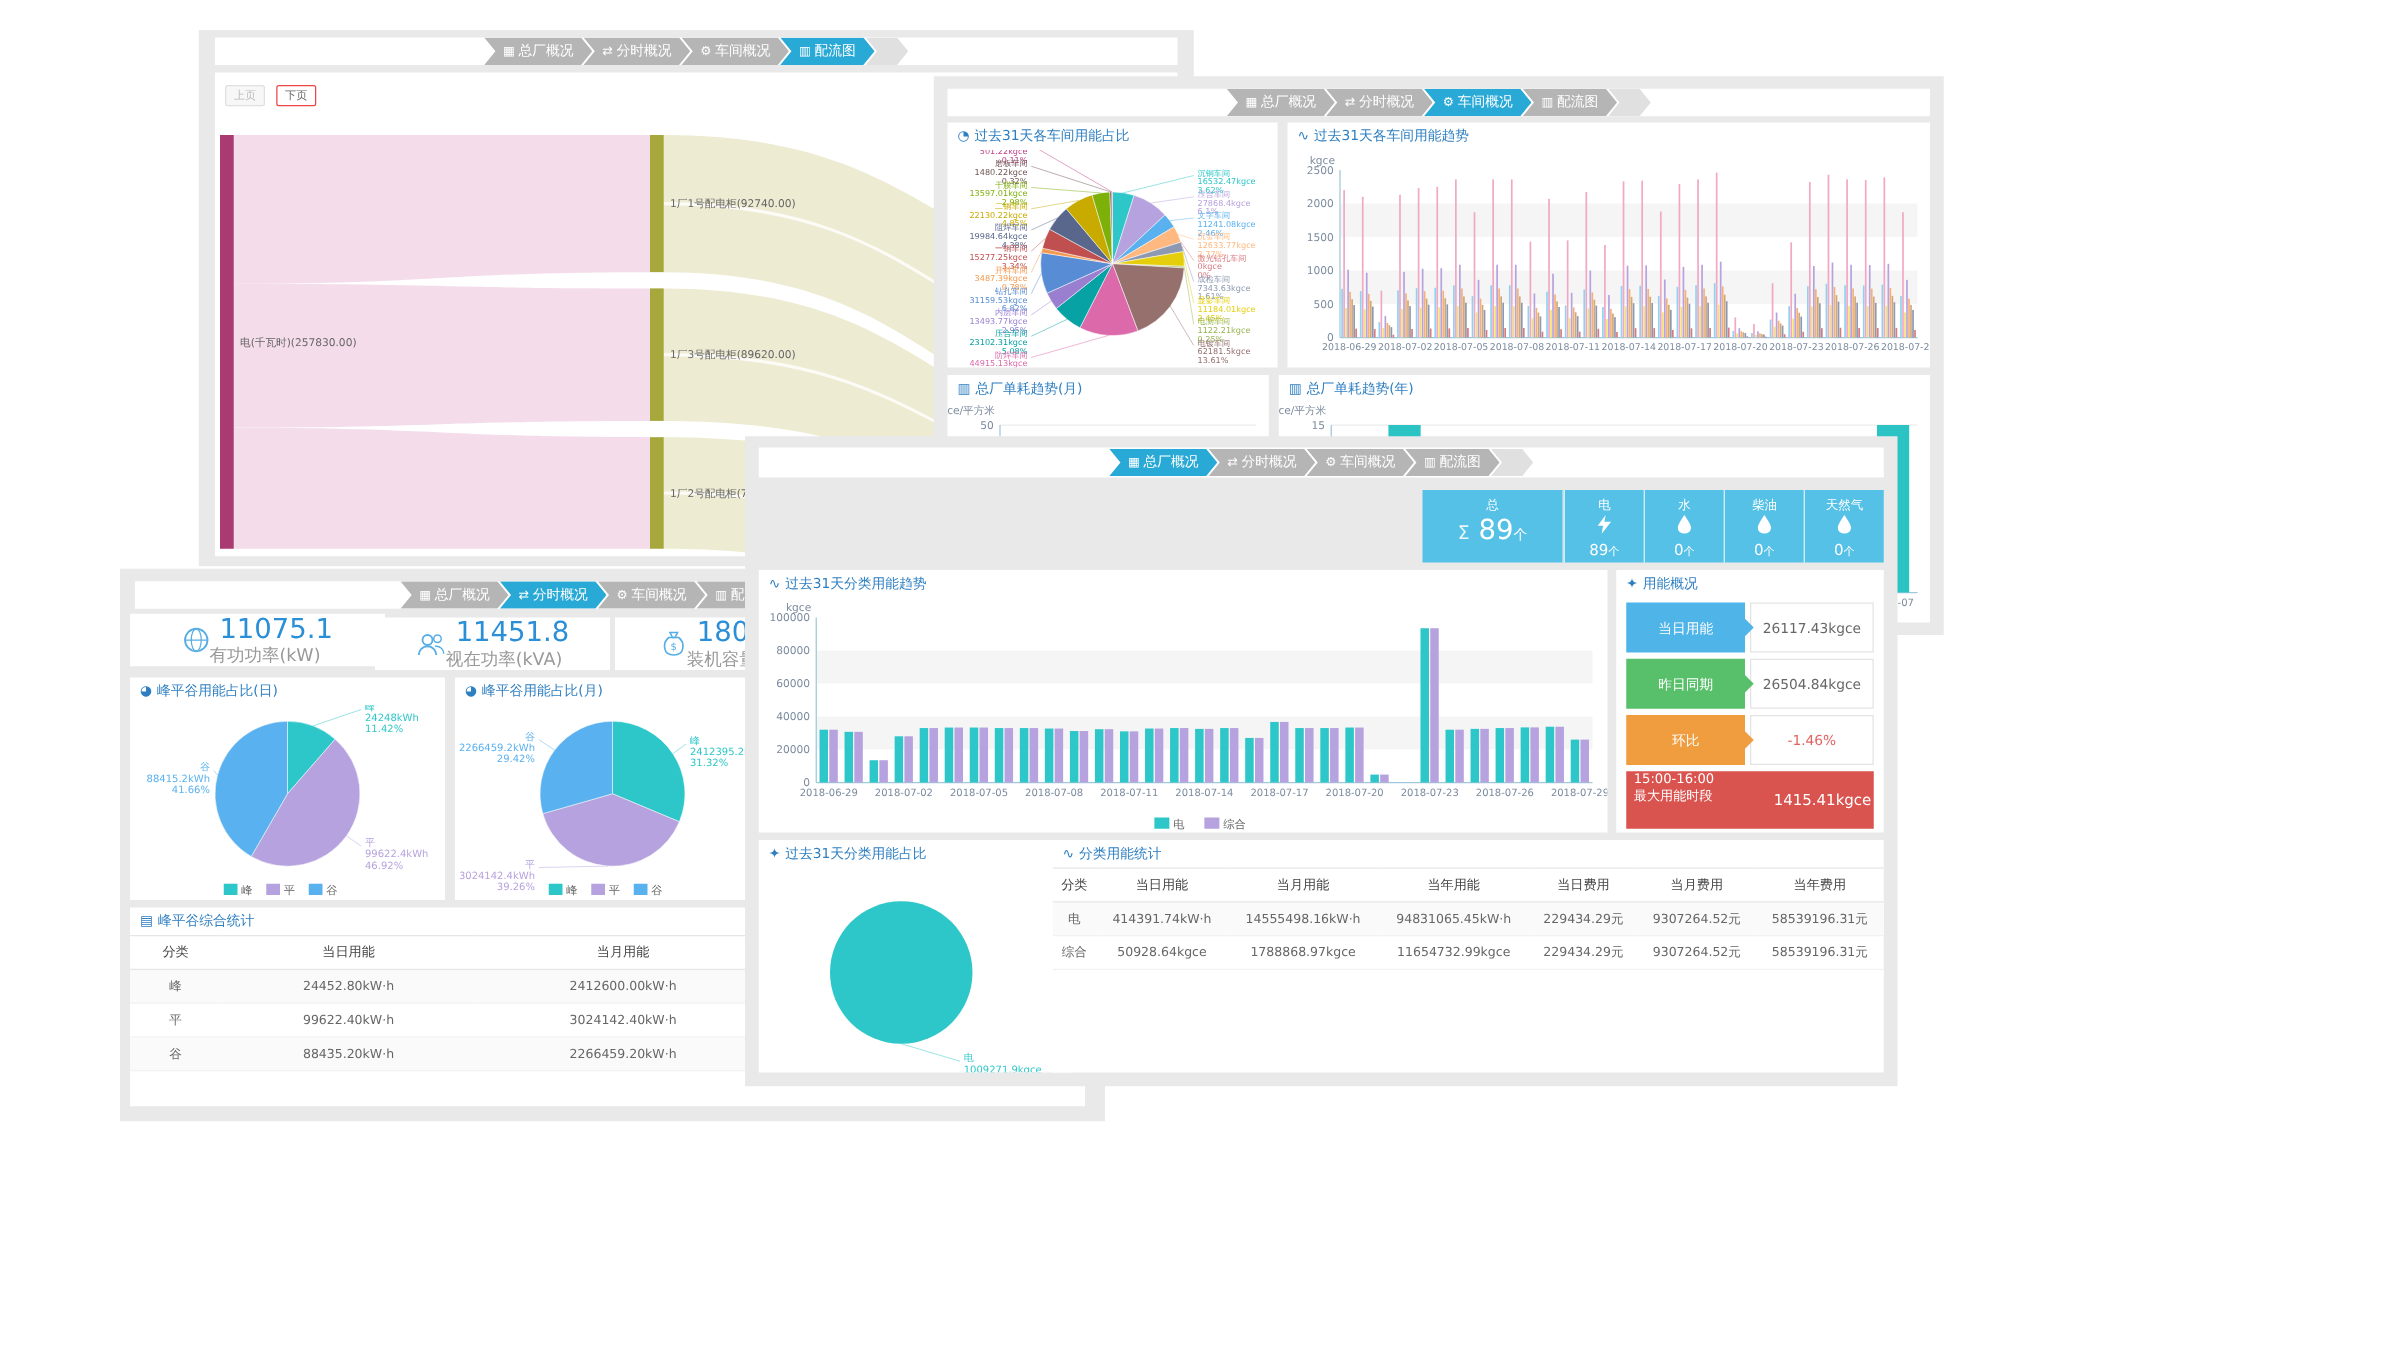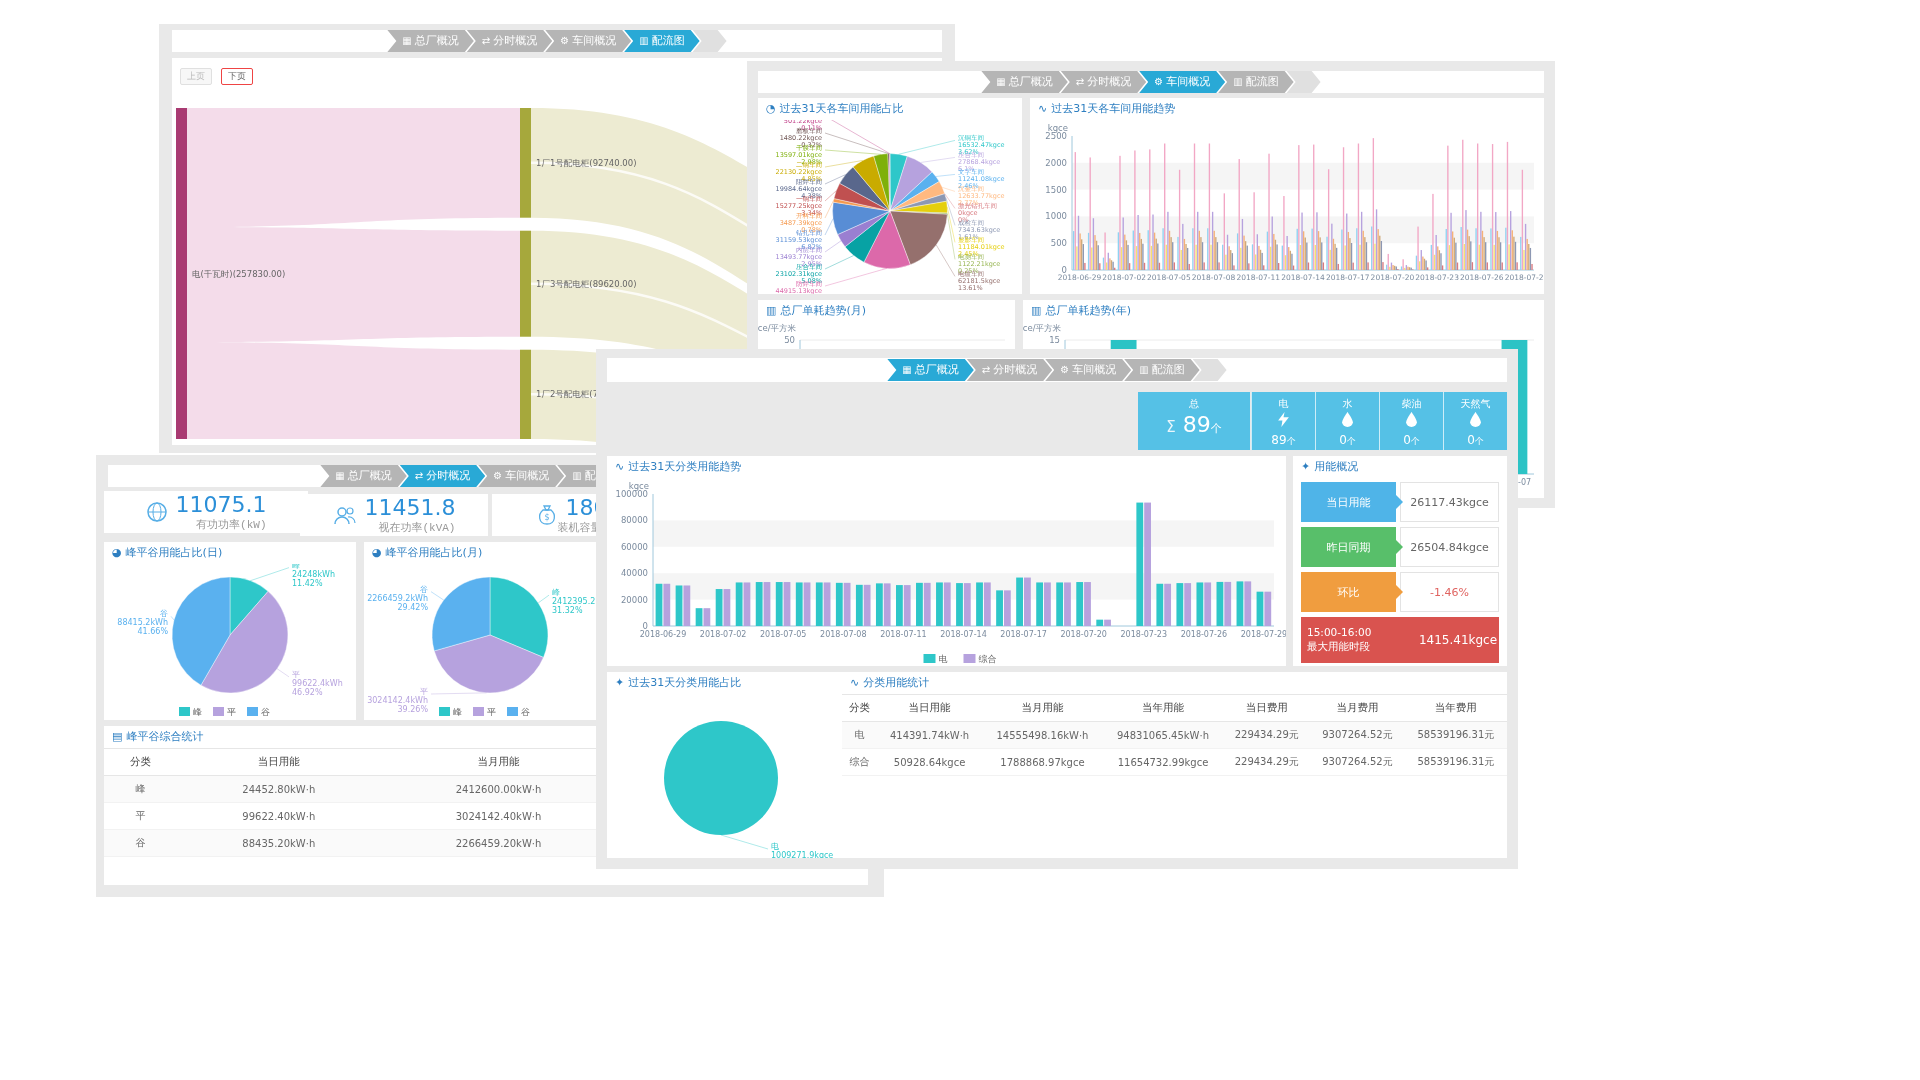--- a/index.html
+++ b/index.html
@@ -21,32 +21,32 @@
   .btn{display:inline-block;font-size:9px;border:1px solid #ef4444;background:#fff;color:#666;
        padding:1px 6px;border-radius:2px;margin-right:4px;cursor:pointer;}
   .btn.disabled{color:#bbb;border-color:#e0e0e0;background:#f7f7f7;}
   table{width:100%;border-collapse:collapse;font-size:10px;color:#666;}
   th{font-size:10.5px;color:#444;font-weight:normal;padding:6px 4px;
      border-top:1px solid #e6e6e6;border-bottom:1px solid #e6e6e6;text-align:center;}
   td{padding:6px 4px;text-align:center;border-bottom:1px solid #f2f2f2;}
   tbody tr:nth-child(odd){background:#fafafa;}
   .statcard{position:absolute;background:#fff;display:flex;align-items:center;justify-content:center;height:42px;}
   .statcard .sv{font-size:22px;color:#2b8fd8;margin-left:8px;}
-  .statcard .sl{font-size:11px;color:#999;text-align:right;font-family:Liberation Mono, monospace;}
+  .statcard .sl{font-size:14px;color:#999;text-align:left;}
   .tile{position:absolute;top:0;bottom:0;background:#55c1e6;color:#fff;text-align:center;overflow:hidden;}
   .tile .tl{font-size:10px;margin-top:5px;}
   .tile .tv{font-size:12px;margin-top:2px;}
   .tile+.tile{border-left:1px solid rgba(255,255,255,.7);}
   .erow{position:relative;display:flex;height:40px;margin-bottom:5px;}
   .erow .elab{width:95px;background:var(--c);color:#fff;font-size:11px;display:flex;align-items:center;justify-content:center;position:relative;flex-shrink:0;}
   .erow .elab:after{content:"";position:absolute;right:-7px;top:50%;margin-top:-7px;z-index:2;
        border-top:7px solid transparent;border-bottom:7px solid transparent;border-left:7px solid var(--c);}
   .erow .eval{flex:1;border:1px solid #e3e3e3;display:flex;align-items:center;justify-content:center;font-size:11px;color:#666;background:#fff;margin-left:4px;}
   .erow.full{background:var(--c);color:#fff;height:46px;}
-  .erow.full .elab2{width:110px;font-size:10.5px;line-height:1.3;display:flex;flex-direction:column;justify-content:center;padding-left:6px;}
+  .erow.full .elab2{width:110px;font-size:10.5px;line-height:1.3;display:flex;flex-direction:column;padding-left:6px;}
   .erow.full .eval2{flex:1;display:flex;align-items:center;justify-content:center;font-size:12px;}
   svg text{font-family:"DejaVu Sans","Liberation Sans",sans-serif;}
 </style>
 </head>
 <body>
 
 <div class="screen">
 
   <div class="win" style="left:159px;top:0;width:796px;height:429px;z-index:1">
     <div class="hbar" style="left:13px;top:6px;width:770px;height:22px">

